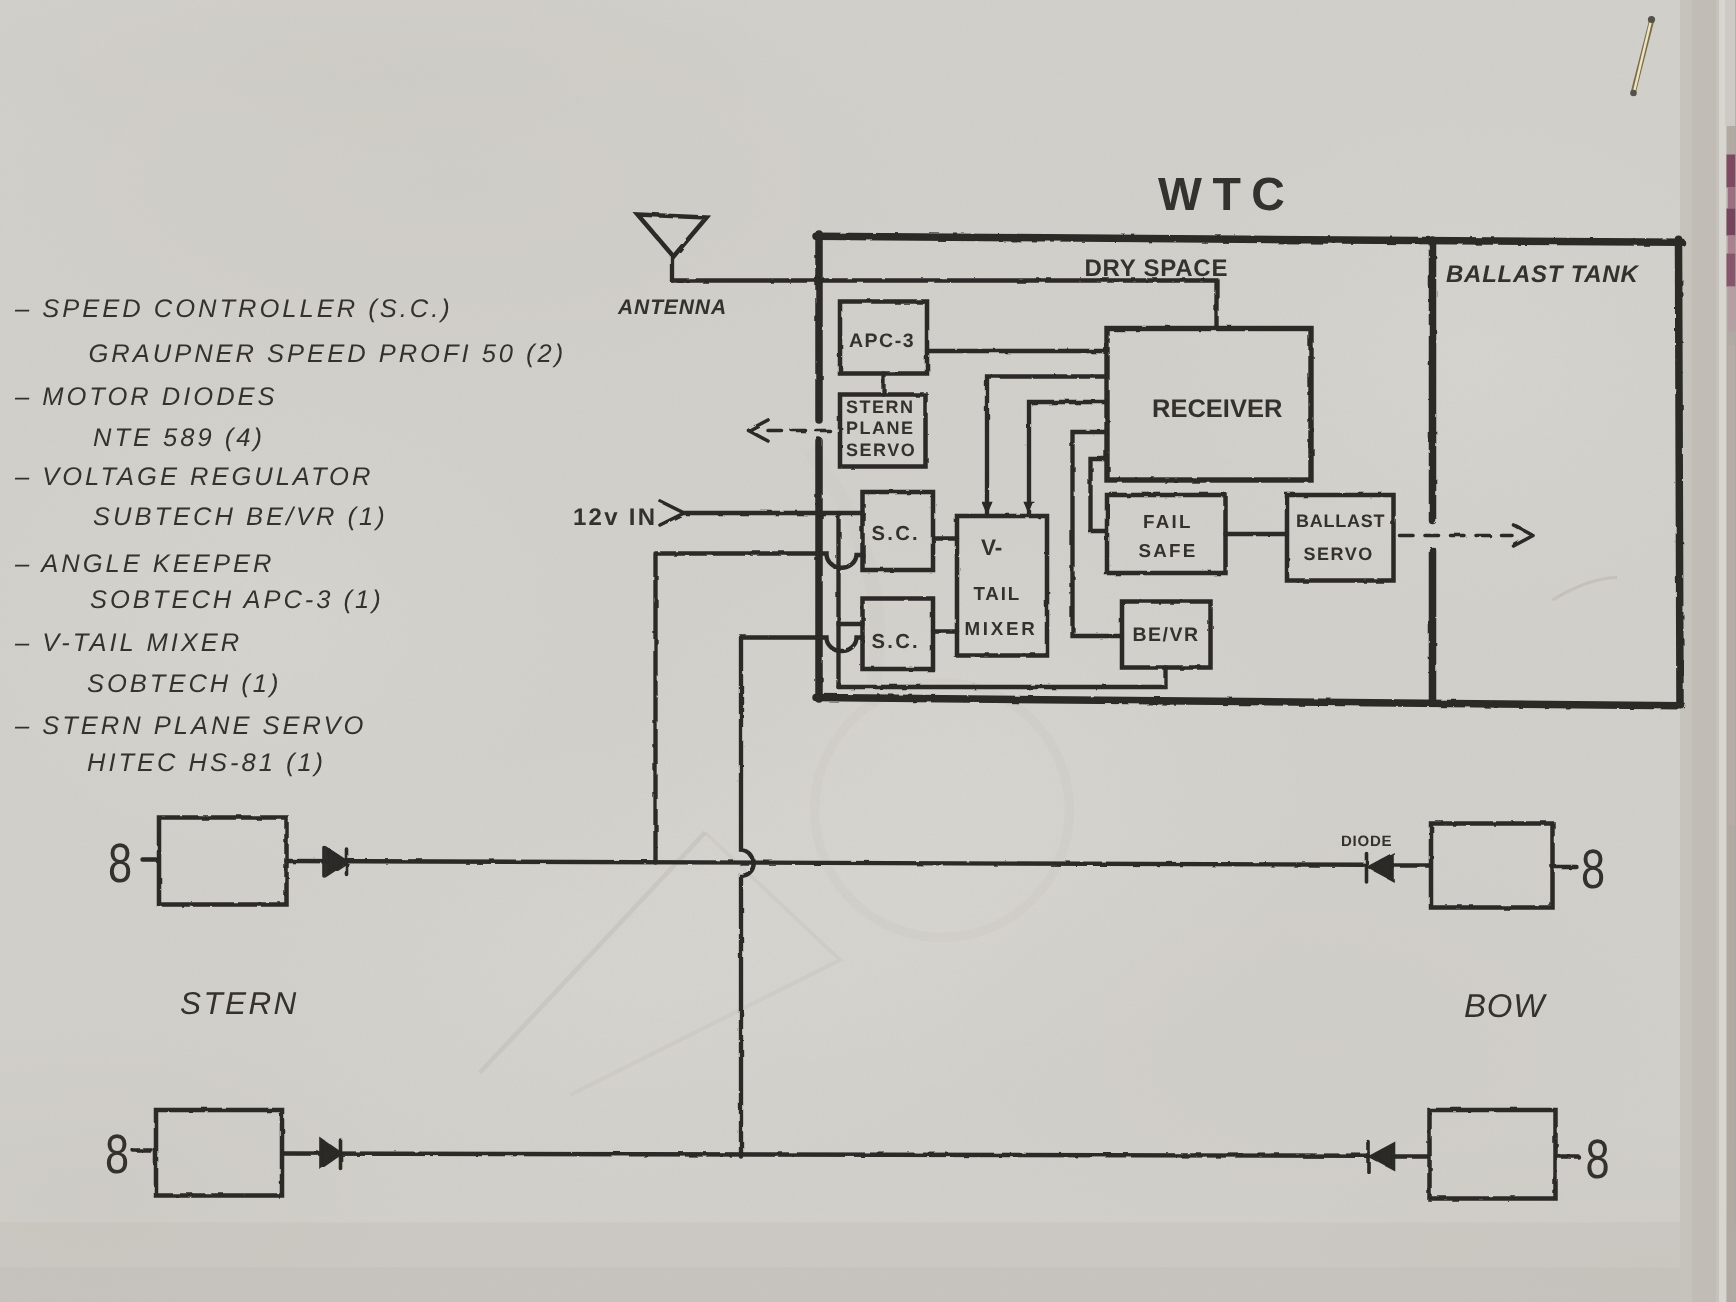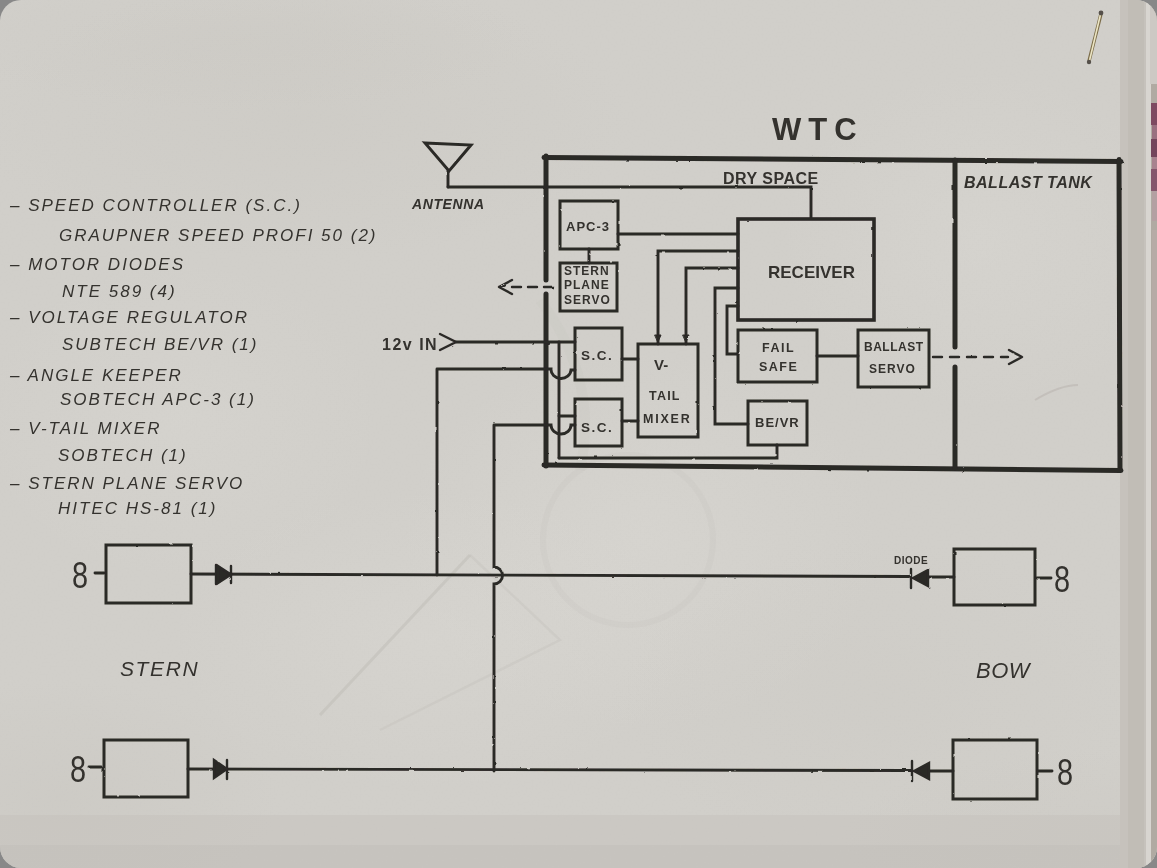--- a/index.html
+++ b/index.html
@@ -1,17 +1,17 @@
 <!DOCTYPE html>
 <html><head>
 <meta charset="utf-8">
 <style>
   html,body{margin:0;padding:0;background:#888;}
   #page{position:relative;width:1157px;height:868px;overflow:hidden;
-        font-family:"Liberation Sans", sans-serif;border-radius:21px;}
+        font-family:"Liberation Sans", sans-serif;}
   svg{display:block;}
   text{fill:#34322e;}
 </style>
 </head>
 <body>
 <div id="page">
 <svg width="1157" height="868" viewBox="0 0 1157 868">
 <defs>
   <filter id="rough">
           <feTurbulence type="fractalNoise" baseFrequency="0.12" numOctaves="2" result="n" seed="7"></feTurbulence>

